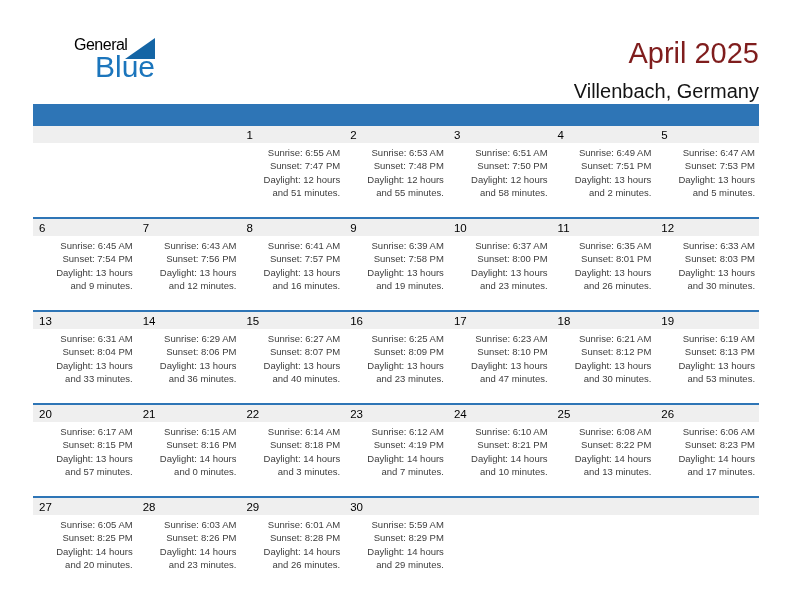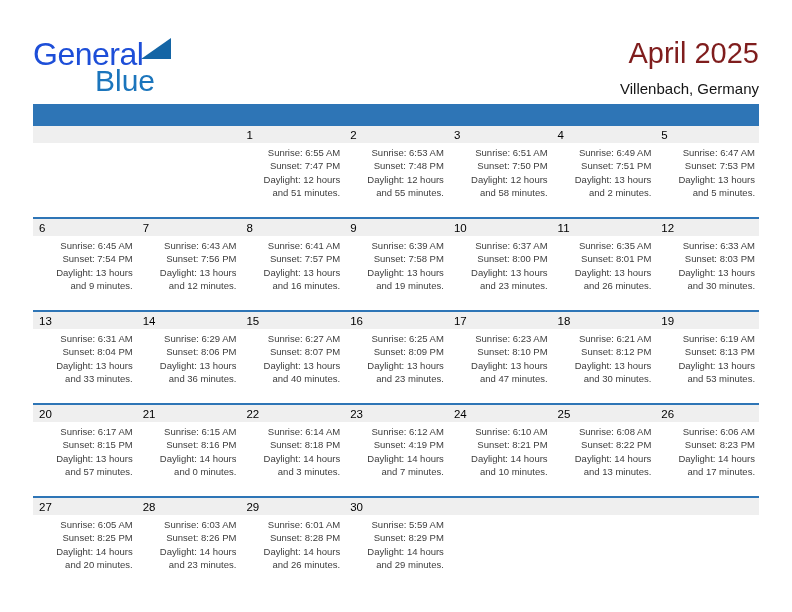--- a/index.html
+++ b/index.html
@@ -7,28 +7,28 @@
   body { font-family:"Liberation Sans", sans-serif; }
   .page {
     position:relative; width:792px; height:612px; background:#fff; overflow:hidden;
     --header-bg:#2E75B6; --band-bg:#EFEFEF; --row-border:#2E75B6;
     --logo-blue:#1B75BC; --logo-triangle:#1465A5;
   }
 
   
   .logo { position:absolute; left:33px; top:36px; }
   .logo-row { display:flex; align-items:flex-start; }
-  .logo-general { font-size:32px; color:#1d4ed8; letter-spacing:-0.5px; }
+  .logo-general { font-size:16px; color:#000000; letter-spacing:-0.5px;margin-left:41px; }
   .logo-tri { margin-left:-2px; margin-top:2px; }
   .logo-blue { font-size:30px; color:var(--logo-blue); margin-top:-9px; margin-left:62px; }
 
   
   .title-block { position:absolute; top:37px; right:33px; text-align:right; }
   .cal-title { font-size:29px; color:#7f1d1d; }
-  .cal-location { font-size:15px; color:#141414; margin-top:10px; }
+  .cal-location { font-size:20px; color:#141414; margin-top:10px; }
 
   
   .calendar { position:absolute; left:33px; top:104px; width:726px; }
   .weekday-row { display:flex; height:22px; background:var(--header-bg);flex-direction:column; }
   .wh-cell { flex:1; color:#ffffff; font-size:11px; line-height:22px; padding-left:8px;
              white-space:nowrap; overflow:hidden; }
 
   .week-row { display:flex; height:91px; }
   .week-row.bordered { border-top:2px solid var(--row-border); height:93px; }
   .day-cell { flex:1; display:flex; flex-direction:column; min-width:0; }

